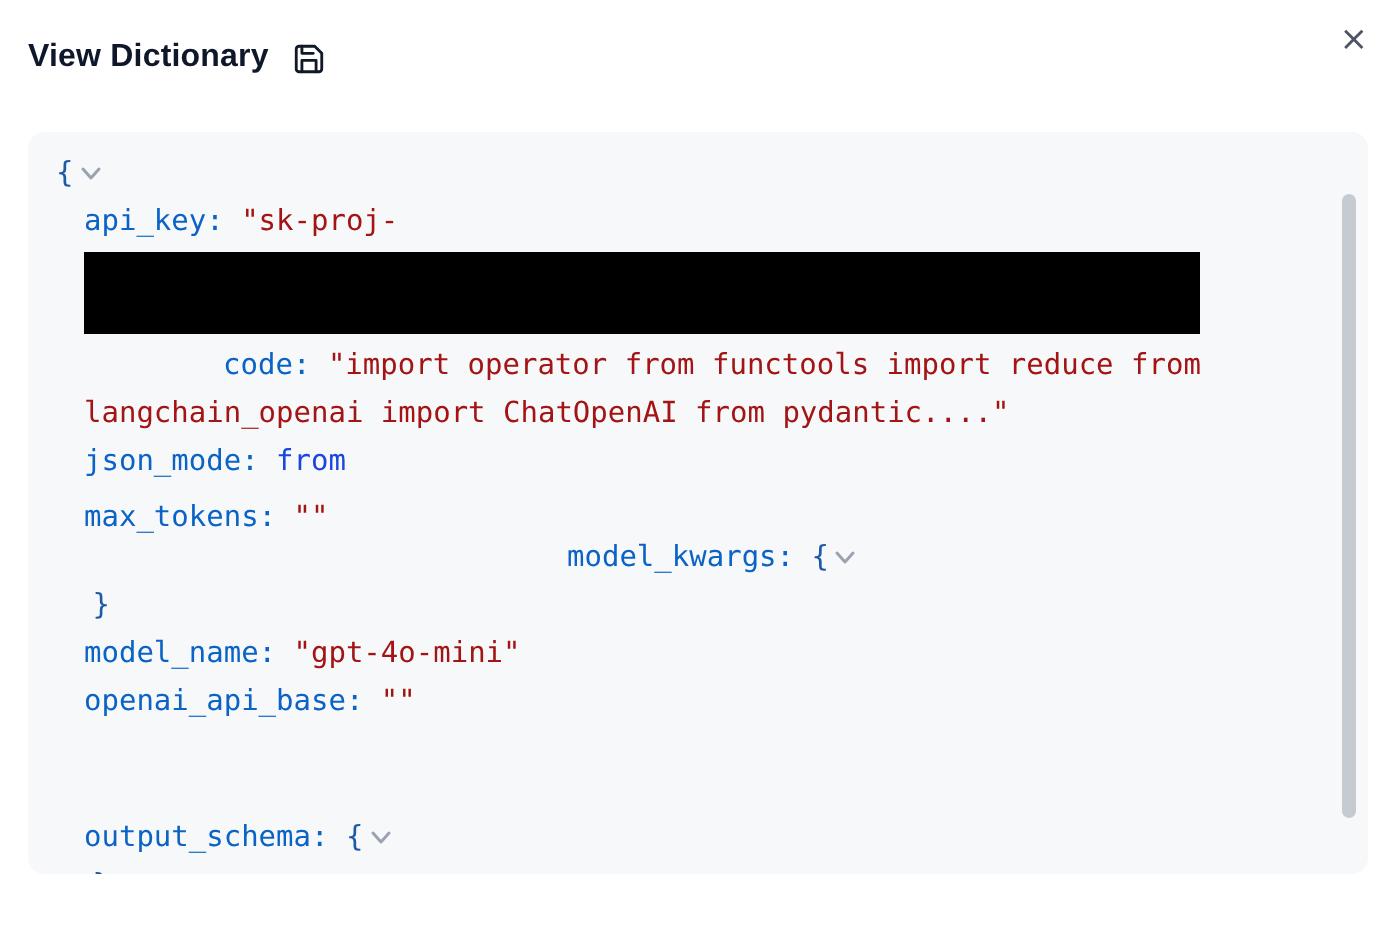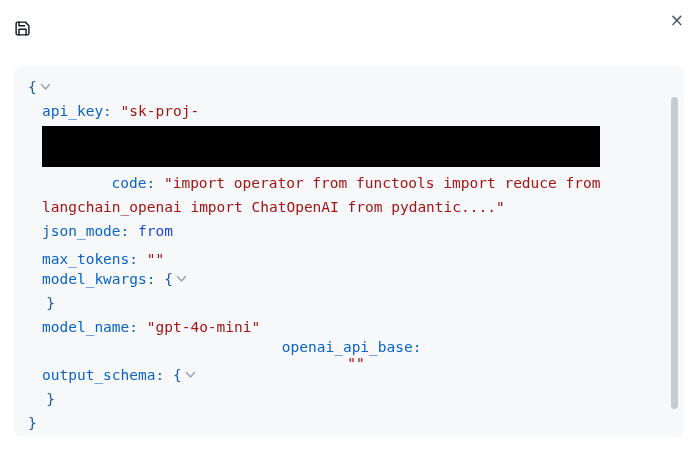--- a/index.html
+++ b/index.html
@@ -102,20 +102,21 @@
     height: 312px;
     border-radius: 4px;
     background: #c6cad1;
     cursor: pointer;
   }
 </style>
 </head>
 <body>
 
 <div class="header">
+  <h1 class="title">View Dictionary</h1>
   <button class="save-btn" title="">
     <span style="display:flex;">
       <svg viewBox="0 0 24 24" fill="none" stroke="currentColor" stroke-width="2" stroke-linecap="round" stroke-linejoin="round">
         <path d="M19 21H5a2 2 0 0 1-2-2V5a2 2 0 0 1 2-2h11l5 5v11a2 2 0 0 1-2 2z"></path>
         <polyline points="17 21 17 13 7 13 7 21"></polyline>
         <polyline points="7 3 7 8 15 8"></polyline>
       </svg>
     </span>
   </button>
 </div>
@@ -128,26 +129,26 @@
   <div class="code" id="code-lines">
       <div class="line" style="padding-left: 0px;"><span class="seg-brace">{</span><span class="chevron"><svg viewBox="0 0 11 8" fill="none">
             <polyline points="1.5,1.5 5.5,6 9.5,1.5" stroke="#9aa3af" stroke-width="1.5" stroke-linecap="round" stroke-linejoin="round"></polyline>
           </svg></span></div>
       <div class="line" style="padding-left: 14px;"><span class="seg-key">api_key: </span><span class="seg-string">"sk-proj-</span></div>
       <div class="line bar-slot" style="padding-left: 14px;"><div class="redaction"></div></div>
       <div class="line" style="padding-left: 14px; justify-content: center;"><span class="seg-key">code: </span><span class="seg-string">"import operator from functools import reduce from</span></div>
       <div class="line" style="padding-left: 14px;"><span class="seg-string">langchain_openai import ChatOpenAI from pydantic...."</span></div>
       <div class="line" style="padding-left: 14px;"><span class="seg-key">json_mode: </span><span class="seg-boolean">from</span></div>
       <div class="line" style="padding-left: 14px; align-items: flex-end;"><span class="seg-key">max_tokens: </span><span class="seg-string">""</span></div>
-      <div class="line" style="padding-left: 14px;"><span class="seg-key">model_kwargs: </span><span class="seg-brace">{</span><span class="chevron"><svg viewBox="0 0 11 8" fill="none">
+      <div class="line" style="padding-left: 14px; justify-content: center;"><span class="seg-key">model_kwargs: </span><span class="seg-brace">{</span><span class="chevron"><svg viewBox="0 0 11 8" fill="none">
             <polyline points="1.5,1.5 5.5,6 9.5,1.5" stroke="#9aa3af" stroke-width="1.5" stroke-linecap="round" stroke-linejoin="round"></polyline>
           </svg></span></div>
       <div class="line" style="padding-left: 18.2px;"><span class="seg-brace">}</span></div>
       <div class="line" style="padding-left: 14px; align-items: center;"><span class="seg-key">model_name: </span><span class="seg-string">"gpt-4o-mini"</span></div>
-      <div class="line" style="padding-left: 14px; flex-direction: column;"><span class="seg-key">openai_api_base: </span><span class="seg-string">""</span></div>
-      <div class="line" style="padding-left: 14px;"><span class="seg-key">output_schema: </span><span class="seg-brace">{</span><span class="chevron"><svg viewBox="0 0 11 8" fill="none">
+      <div class="line" style="padding-left: 14px;"><span class="seg-key">openai_api_base: </span><span class="seg-string">""</span></div>
+      <div class="line" style="padding-left: 14px; margin-top: 44px;"><span class="seg-key">output_schema: </span><span class="seg-brace">{</span><span class="chevron"><svg viewBox="0 0 11 8" fill="none">
             <polyline points="1.5,1.5 5.5,6 9.5,1.5" stroke="#9aa3af" stroke-width="1.5" stroke-linecap="round" stroke-linejoin="round"></polyline>
           </svg></span></div>
       <div class="line" style="padding-left: 18.2px;"><span class="seg-brace">}</span></div>
       <div class="line" style="padding-left: 0px;"><span class="seg-brace">}</span></div>
     </div>
   <div class="scroll-thumb"></div>
 </div>
 
 </body></html>

